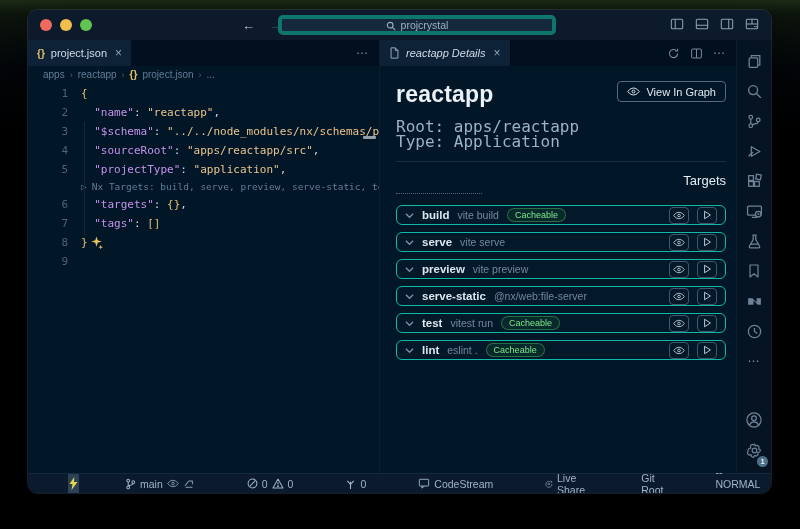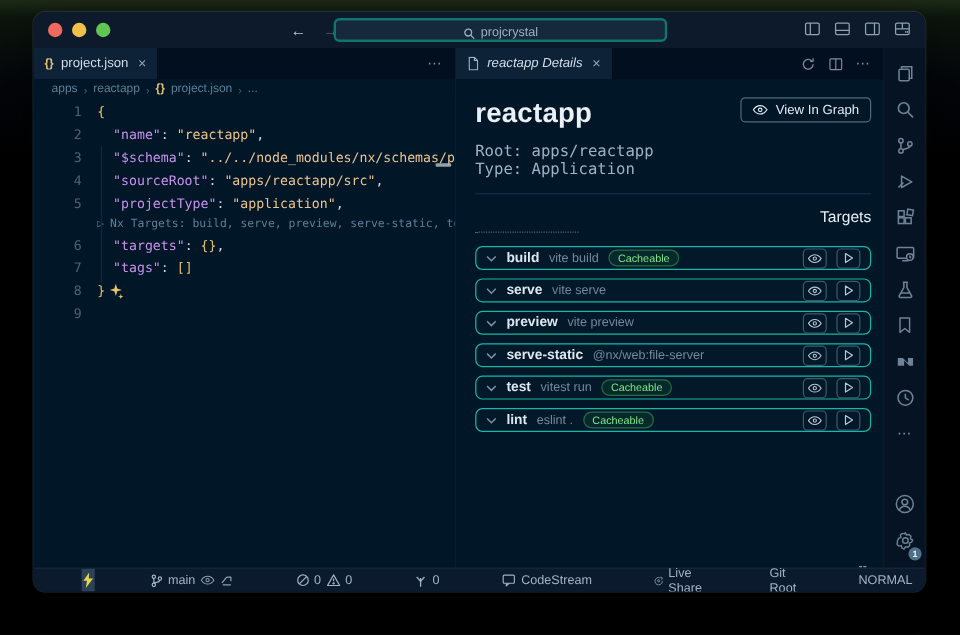--- a/index.html
+++ b/index.html
@@ -11,21 +11,21 @@
     box-shadow:0 0 0 1px rgba(90,120,150,.25), 0 22px 50px rgba(0,0,0,.7); }
 
   
   .titlebar { position:relative; height:30px; background:#0c1a2b; display:flex; align-items:center; }
   .lights { display:flex; gap:8px; padding-left:12px; }
   .light { width:12px; height:12px; border-radius:50%; }
   .light.r{background:#ee6a5f}.light.y{background:#f0bf4c}.light.g{background:#61c554}
   .navarrows { position:absolute; left:214px; display:flex; gap:14px; font-size:13px; }
   .navarrows .back{color:#b9c6d2}.navarrows .fwd{color:#4c5f70}
   .cmdcenter { position:absolute; left:250px; top:5px; width:278px; height:20px;
-    background:#16283b; border:2px solid #0f766e; border-radius:5px;
+    background:#16283b; border:4px solid #0f766e; border-radius:5px;
     display:flex; align-items:flex-end; justify-content:center; gap:5px;
     color:#9db0c2; font-size:10.5px; }
   .layout-icons { position:absolute; right:12px; top:7px; display:flex; gap:11px; }
   .layout-icons svg { display:block; }
 
   
   .main { position:absolute; top:30px; left:0; right:0; bottom:20px; display:flex; }
 
   .group { display:flex; flex-direction:column; min-width:0; position:relative; }
   .group.left { width:352px; border-right:1px solid #0a1c2e; }
@@ -57,21 +57,21 @@
   .lens-txt { color:#5f7e97; font-size:9.5px; display:flex; gap:5px; align-items:center; }
   .indent-guide { position:absolute; left:56px; top:39px; width:1px; height:114px; background:#10293e; }
   .scroll-marker { position:absolute; right:3px; top:96px; width:13px; height:3px; background:#aeb9c2; opacity:.85; border-radius:1px; }
 
   
   .details { flex:1; padding:15px 10px 0 16px; overflow:hidden; color:#d6deeb; }
   .d-head { display:flex; align-items:flex-start; justify-content:space-between; }
   .d-title { font-size:23px; font-weight:bold; color:#eaf0f6; letter-spacing:.2px; }
   .graph-btn { display:flex; align-items:center; gap:6px; border:1px solid #53697d; border-radius:4px;
     height:21px; padding:0 9px; font-size:11px; color:#e2eaf1; background:transparent; cursor:pointer; }
-  .d-meta { margin-top:11px; font-family:"DejaVu Sans Mono", monospace; font-size:13px;
+  .d-meta { margin-top:11px; font-family:"DejaVu Sans Mono", monospace; font-size:16px;
     color:#9cb3c6; line-height:15px; }
   .d-div { border-top:1px solid #142e46; margin-top:12px; }
   .d-sub { margin-top:11px; font-size:13px; font-weight:normal; color:#e6edf3;text-align:right; }
   .d-dots { width:86px; border-bottom:1px dotted #47657c; margin-top:5px; }
   .targets { margin-top:11px; display:flex; flex-direction:column; gap:7px; }
   .trow { height:20px; border:1px solid #14b8a6; border-radius:6px; display:flex; align-items:center;
     gap:8px; padding:0 8px; background:rgba(255,255,255,.012); }
   .trow .tname { font-size:11.5px; font-weight:bold; color:#dde7ef; }
   .trow .texec { font-size:10.5px; color:#72899e; }
   .badge { font-size:9px; font-weight:normal; color:#7ee787; border:1px solid rgba(62,166,85,.55);

